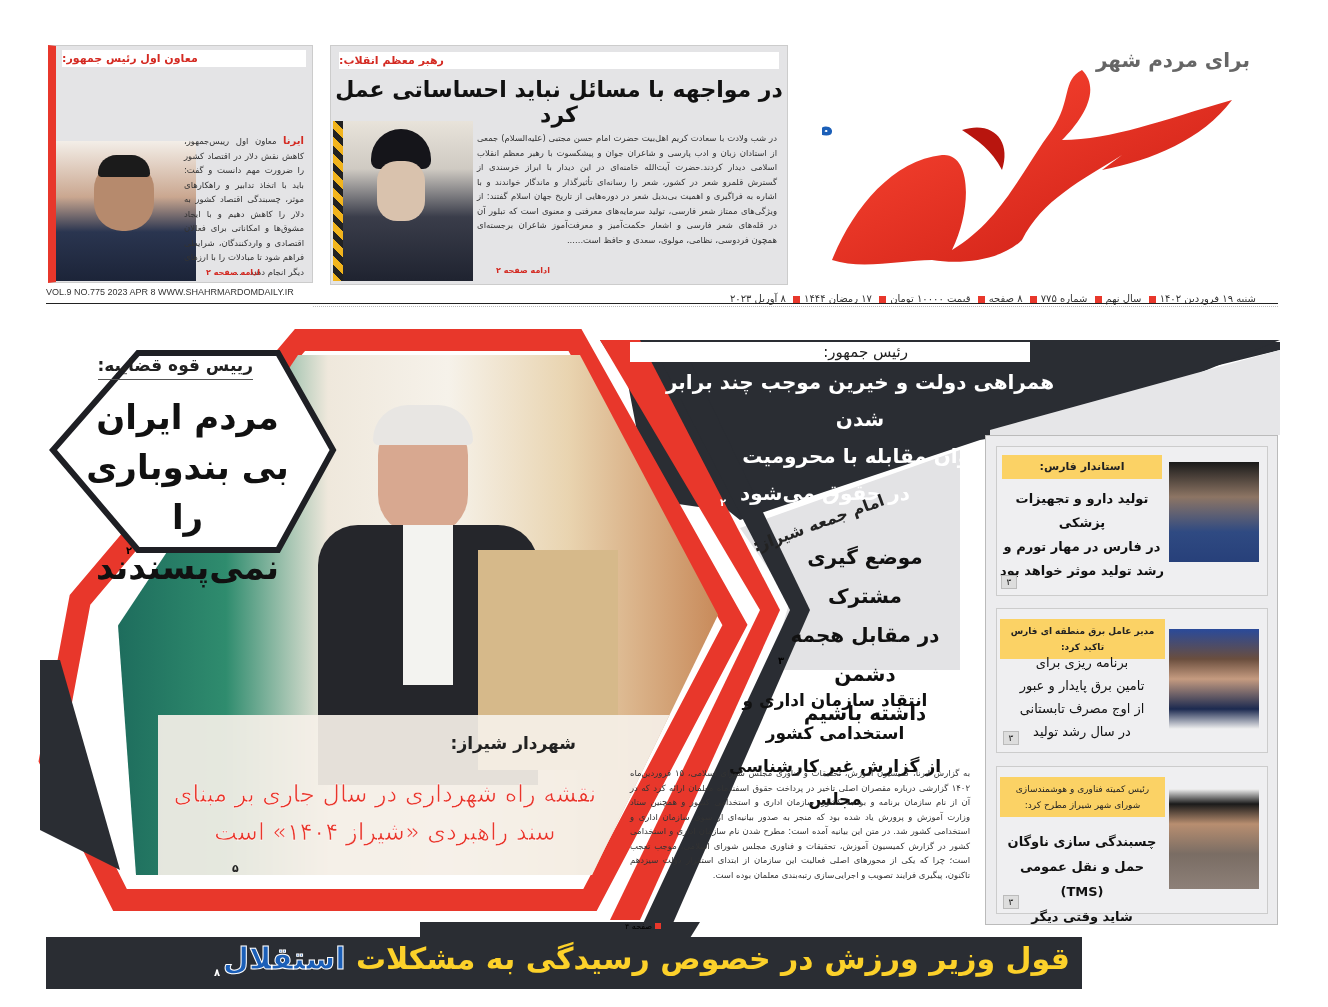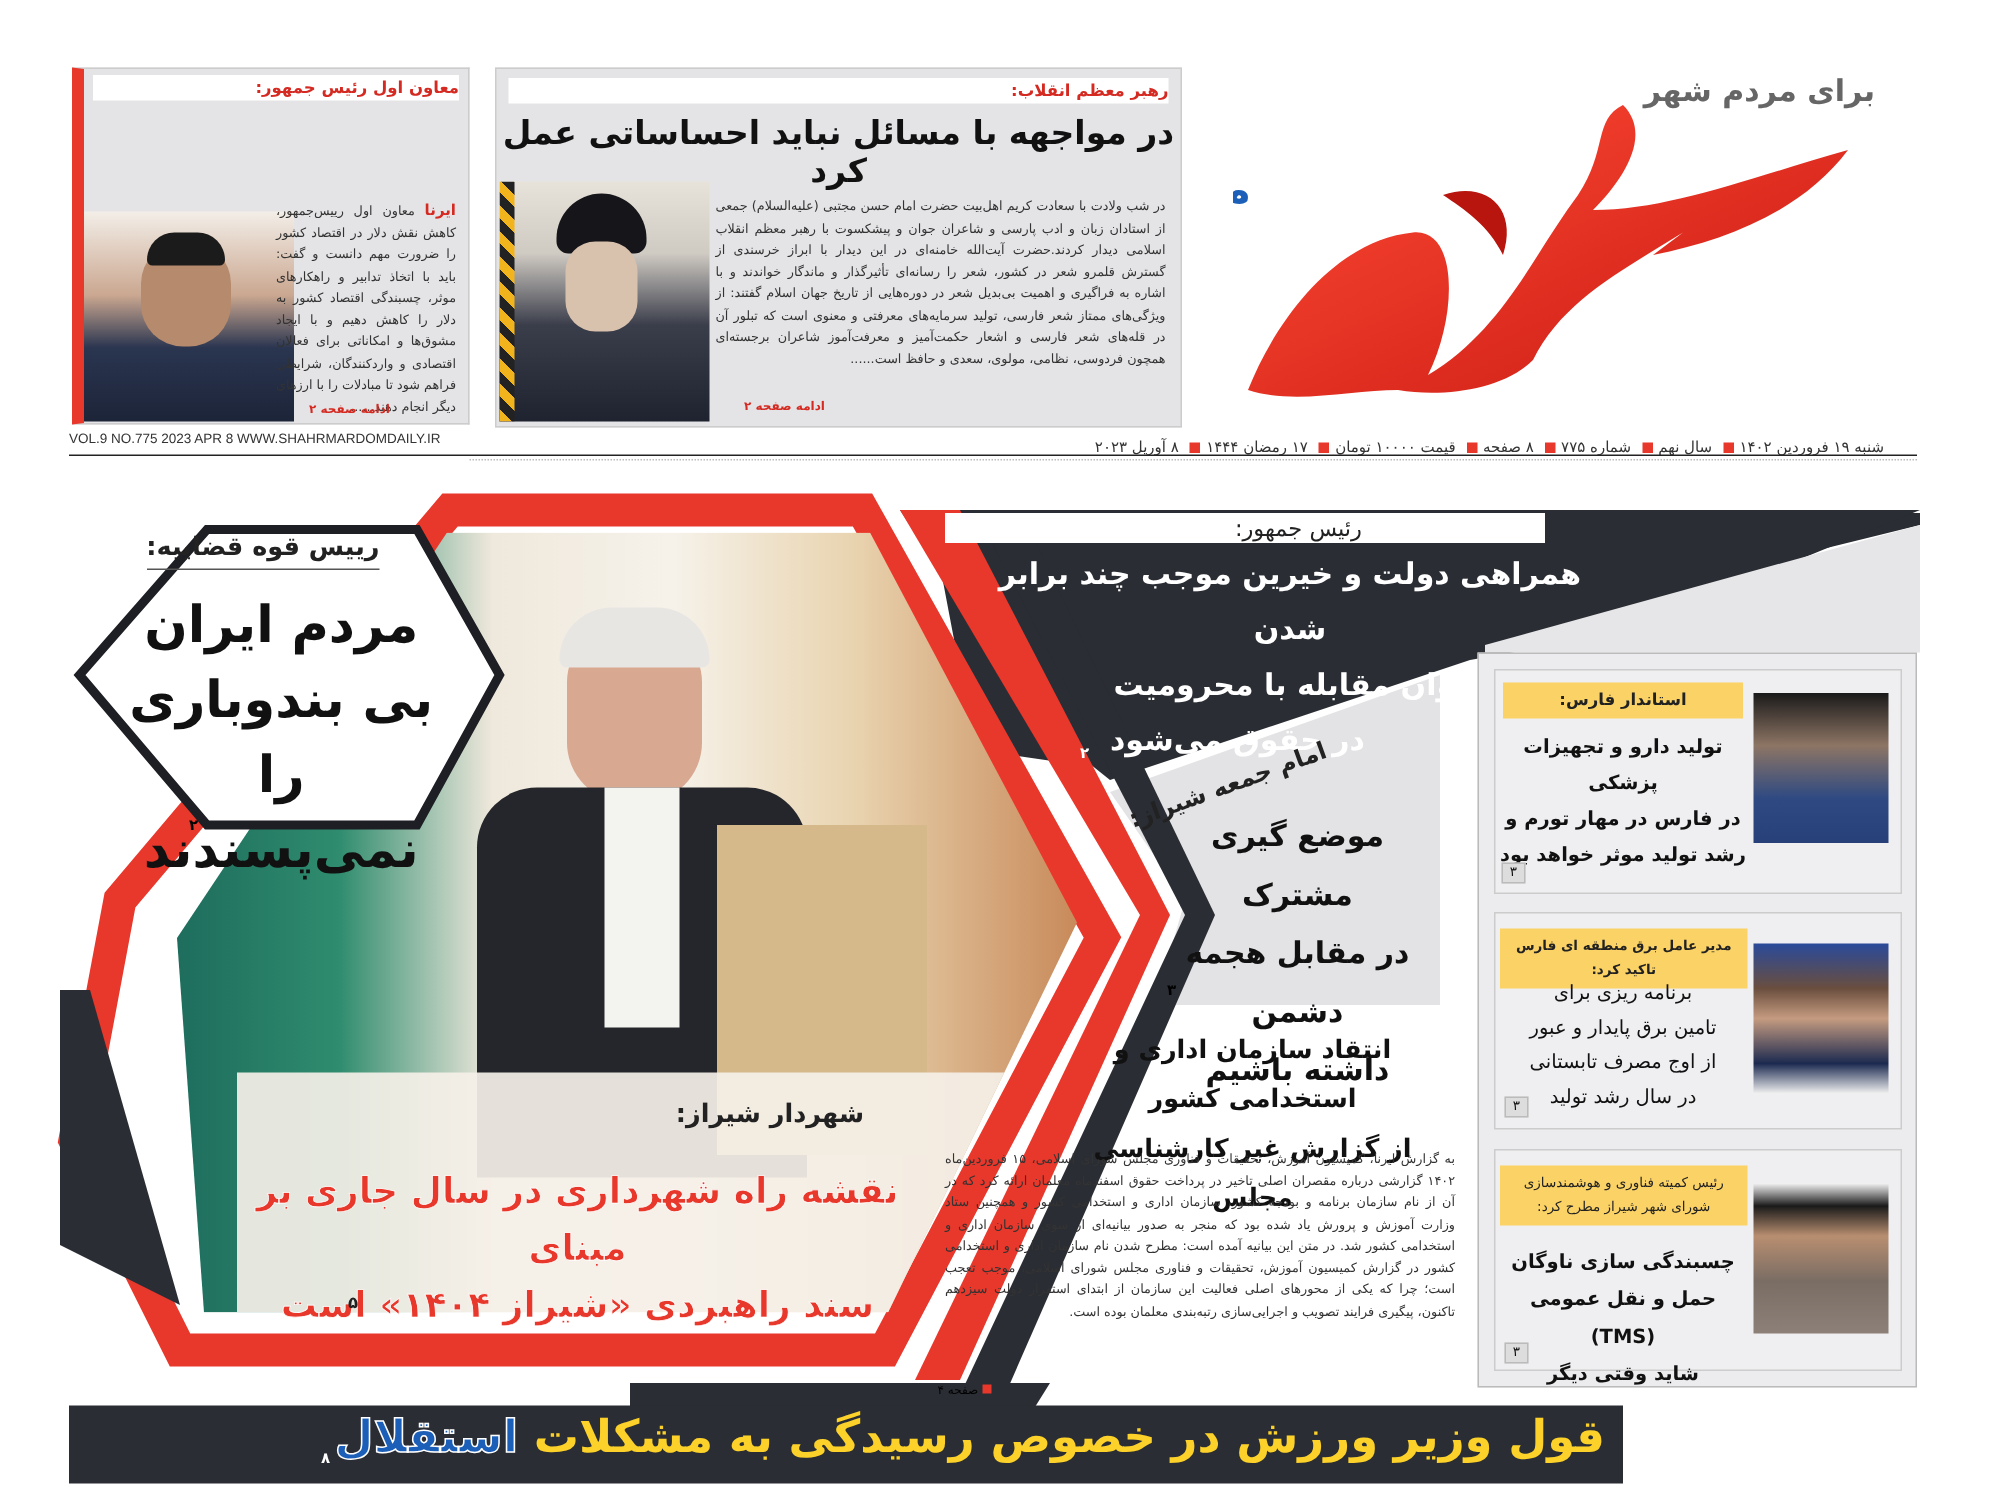--- a/index.html
+++ b/index.html
@@ -10,21 +10,21 @@
   .abs { position: absolute; }
 
   
   .tagline { right: 78px; top: 48px; font-size: 20px; color: #666; font-weight: bold; }
   .logo-wrap { left: 822px; top: 60px; width: 420px; height: 220px; }
   .dateline { right: 72px; top: 293px; font-size: 10px; color: #333; white-space: nowrap; }
   .dateline .sq { display: inline-block; width: 7px; height: 7px; background: #e8372b; margin: 0 4px; vertical-align: middle; }
 
   
   .topbox { background: #e4e4e6; border: 1px solid #ccc; }
-  .topbox .kicker { background: #fff; color: #d42a22; text-align: right; font-size: 11px; font-weight: bold; padding: 2px 0; }
+  .topbox .kicker { background: #fff; color: #d42a22; text-align: left; font-size: 11px; font-weight: bold; padding: 2px 0; }
   .topbox .headline { text-align: center; font-weight: bold; color: #111; }
   .topbox .body { font-size: 8.5px; line-height: 14.5px; color: #333; text-align: justify; }
   .more { color: #d42a22; font-size: 8px; font-weight: bold; }
 
   .vol-line { left: 46px; top: 287px; font-size: 9px; color: #333; direction: ltr; font-family: "Liberation Sans", sans-serif; }
   .hr-top { left: 46px; top: 303px; width: 1232px; height: 1px; background: #222; }
   .hr-top2 { left: 313px; top: 306px; width: 965px; height: 1px; border-top: 1px dotted #bbb; }
 
   .photo { background: #6b6b70; overflow: hidden; }
   .white-text { color: #fff; }
@@ -124,21 +124,21 @@
 <div class="abs photo" style="left:118px; top:355px; width:600px; height:520px; clip-path:polygon(30% 0,77% 0,100% 50%,79% 100%,3% 100%,0 52%); background:linear-gradient(90deg,#1e6d5d 0%,#2f8c6e 18%,#efe8dc 35%,#f6f2ea 55%,#e9d4b0 75%,#c88a5a 100%);">
   <div class="abs" style="left:260px; top:60px; width:90px; height:120px; border-radius:40px; background:#d8a890;"></div>
   <div class="abs" style="left:255px; top:50px; width:100px; height:40px; border-radius:40px 40px 6px 6px; background:#e8e6e3;"></div>
   <div class="abs" style="left:200px; top:170px; width:220px; height:260px; border-radius:40px 40px 0 0; background:#25262b;"></div>
   <div class="abs" style="left:285px; top:170px; width:50px; height:160px; background:#f3f3f0;"></div>
   <div class="abs" style="left:360px; top:195px; width:140px; height:220px; background:#d6b98a;"></div>
   <div class="abs" style="left:40px; top:360px; width:540px; height:160px; background:rgba(245,240,232,0.92);"></div>
 </div>
 
 <div class="abs" style="right:752px; top:733px; font-size:17px; font-weight:bold; color:#222;">شهردار شیراز:</div>
-<div class="abs" style="left:170px; top:775px; width:430px; text-align:center; color:#e8372b; font-weight:bold; font-size:24px; line-height:38px; -webkit-text-stroke:0.5px #fff;">
+<div class="abs" style="left:170px; top:775px; width:430px; text-align:center; color:#e8372b; font-weight:normal; font-size:24px; line-height:38px; -webkit-text-stroke:0.5px #fff;">
   <div>نقشه راه شهرداری در سال جاری بر مبنای</div>
   <div>سند راهبردی «شیراز ۱۴۰۴» است</div>
 </div>
 <div class="abs" style="left:232px; top:862px; font-size:11px; font-weight:bold; color:#222;">۵</div>
 
 <svg class="abs" style="left:48px; top:350px;" width="290" height="205">
   <polygon points="90,3 230,3 285,100 230,200 90,200 5,100" fill="#fff" stroke="#1e1f24" stroke-width="6"></polygon>
 </svg>
 <div class="abs" style="right:1075px; top:355px; font-size:17px; font-weight:bold; color:#222; border-bottom:1px solid #555; padding-bottom:4px;">رییس قوه قضاییه:</div>
 <div class="abs" style="left:85px; top:392px; width:205px; text-align:center; font-weight:bold; color:#111; font-size:34px; line-height:50px;">

